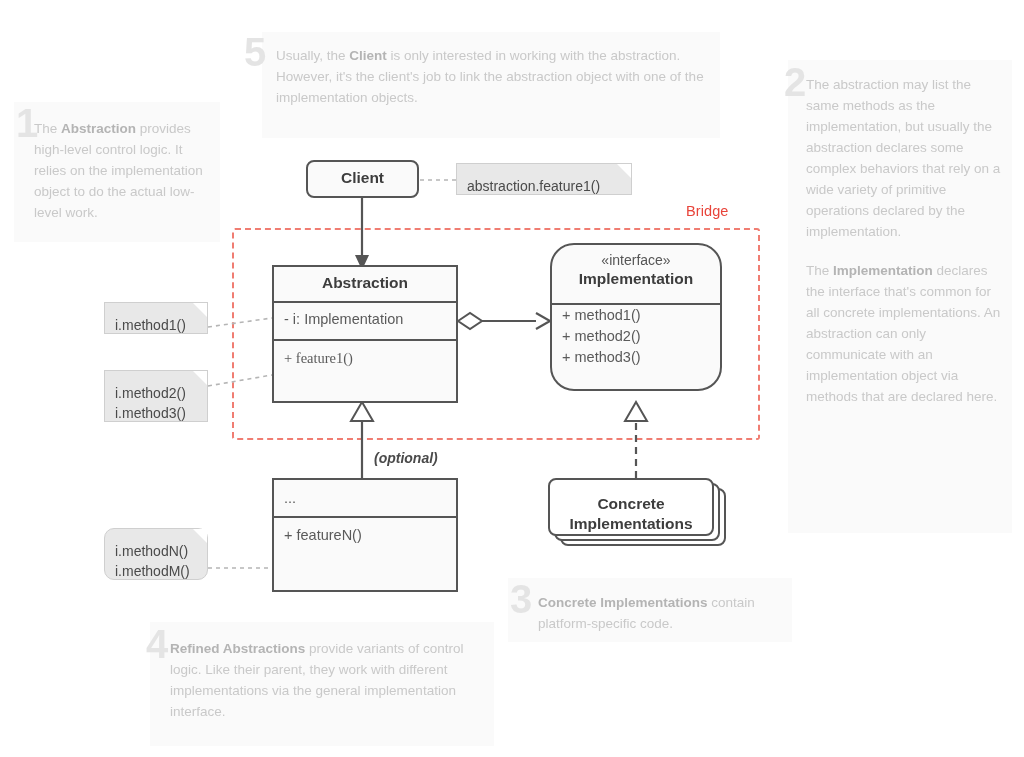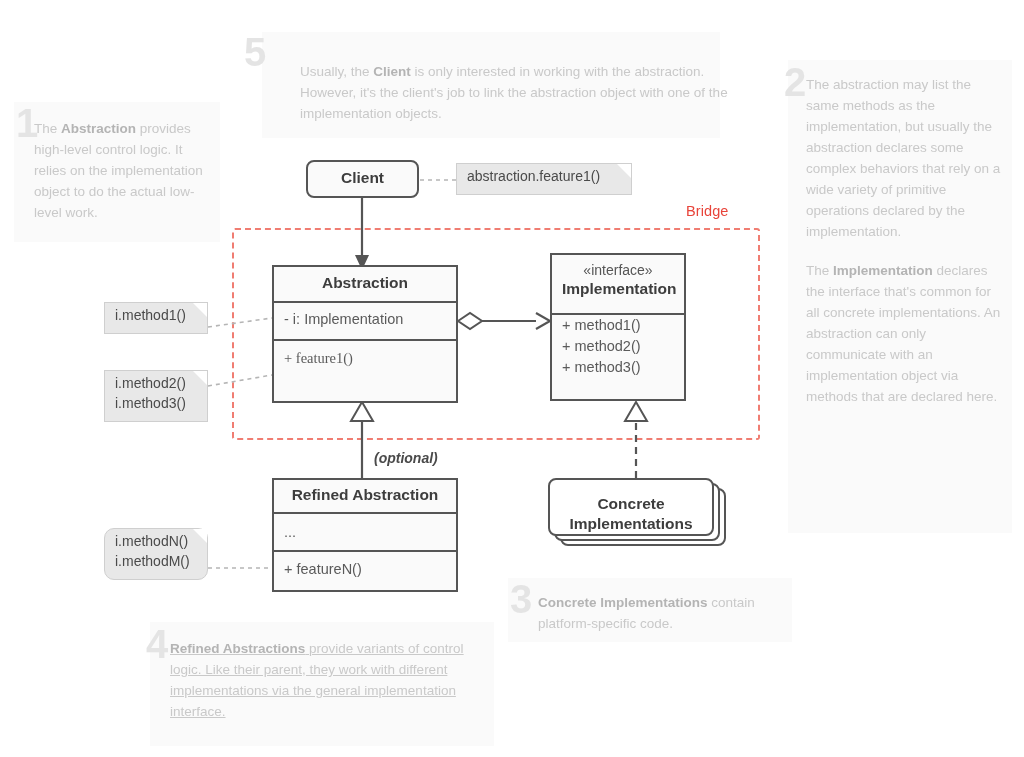--- a/index.html
+++ b/index.html
@@ -97,21 +97,21 @@
 
   
   .note{
     position:absolute;
     background:#e8e8e8;
     border:1px solid #cfcfcf;
     box-sizing:border-box;
     color:#4a4a4a;
     font-size:14px;
     line-height:20px;
-    padding:2px 10px;
+    padding:12px 10px;
     z-index:6;
   }
   .note .foldtri{
     position:absolute;
     top:0;right:0;
     width:0;height:0;
     border-top:14px solid #ffffff;
     border-left:14px solid transparent;
   }
 
@@ -131,21 +131,21 @@
   }
   #connectors{z-index:2;}
 </style>
 </head>
 <body>
 
 <div id="stage">
 
   <div class="annot" id="annot-5" style="left:262px;top:32px;width:458px;height:106px;">
     <span class="num" style="left:-18px;top:0px;">5</span>
-    <div class="body" style="left:14px;top:29px;width:432px;margin-left:24px;">
+    <div class="body" style="left:14px;top:13px;width:432px;">
       <p><span>Usually, the </span><b>Client</b><span> is only interested in working with the abstraction. However, it's the client's job to link the abstraction object with one of the implementation objects.</span></p>
     </div>
   </div>
 
   <div class="annot" id="annot-1" style="left:14px;top:102px;width:206px;height:140px;">
     <span class="num" style="left:2px;top:1px;">1</span>
     <div class="body" style="left:20px;top:16px;width:178px;">
       <p><span>The </span><b>Abstraction</b><span> provides high-level control logic. It relies on the implementation object to do the actual low-level work.</span></p>
     </div>
   </div>
@@ -160,21 +160,21 @@
 
   <div class="annot" id="annot-3" style="left:508px;top:578px;width:284px;height:64px;">
     <span class="num" style="left:2px;top:1px;">3</span>
     <div class="body" style="left:30px;top:14px;width:246px;">
       <p><span></span><b>Concrete Implementations</b><span> contain platform-specific code.</span></p>
     </div>
   </div>
 
   <div class="annot" id="annot-4" style="left:150px;top:622px;width:344px;height:124px;">
     <span class="num" style="left:-4px;top:2px;">4</span>
-    <div class="body" style="left:20px;top:16px;width:308px;text-decoration:underline;">
+    <div class="body" style="left:20px;top:16px;width:308px;">
       <p><span></span><b>Refined Abstractions</b><span> provide variants of control logic. Like their parent, they work with different implementations via the general implementation interface.</span></p>
     </div>
   </div>
 
   <div id="bridge-frame" style="left:232px;top:228px;width:528px;height:212px;"></div>
   <div id="bridge-label" style="left:686px;top:203px;">Bridge</div>
 
   <svg class="layer" id="connectors">
 
     <line x1="362" y1="197" x2="362" y2="262" stroke="#555" stroke-width="2.2"></line>
@@ -203,34 +203,33 @@
   <div class="uml" style="left:272px;top:265px;width:186px;height:138px;">
     <div class="sect title" style="height:36px;padding-top:7px;">Abstraction</div>
     <div class="sect" style="height:38px;">
       <div class="member">- i: Implementation</div>
     </div>
     <div class="sect" style="height:43px;padding-top:7px;font-family:Liberation Serif, serif;">
       <div class="member">+ feature1()</div>
     </div>
   </div>
 
-  <div class="uml" style="left:550px;top:253px;width:136px;height:148px;">
+  <div class="uml" style="left:550px;top:243px;width:172px;height:148px;border-radius:24px;">
     <div class="sect" style="height:60px;padding-top:6px;">
       <div class="stereo">«interface»</div>
       <div class="title">Implementation</div>
     </div>
     <div class="sect" style="height:84px;padding-top:0;">
       <div class="member">+ method1()</div>
       <div class="member">+ method2()</div>
       <div class="member">+ method3()</div>
     </div>
   </div>
 
   <div class="uml" style="left:272px;top:478px;width:186px;height:114px;">
-    <div class="sect title" style="height:34px;padding-top:6px;">Refined Abstraction</div>
     <div class="sect" style="height:38px;padding-top:8px;">
       <div class="member">...</div>
     </div>
     <div class="sect" style="height:40px;padding-top:7px;">
       <div class="member">+ featureN()</div>
     </div>
   </div>
 
   <div class="stack" style="left:560px;top:488px;width:166px;height:58px;"></div>
   <div class="stack" style="left:554px;top:483px;width:166px;height:58px;"></div>

